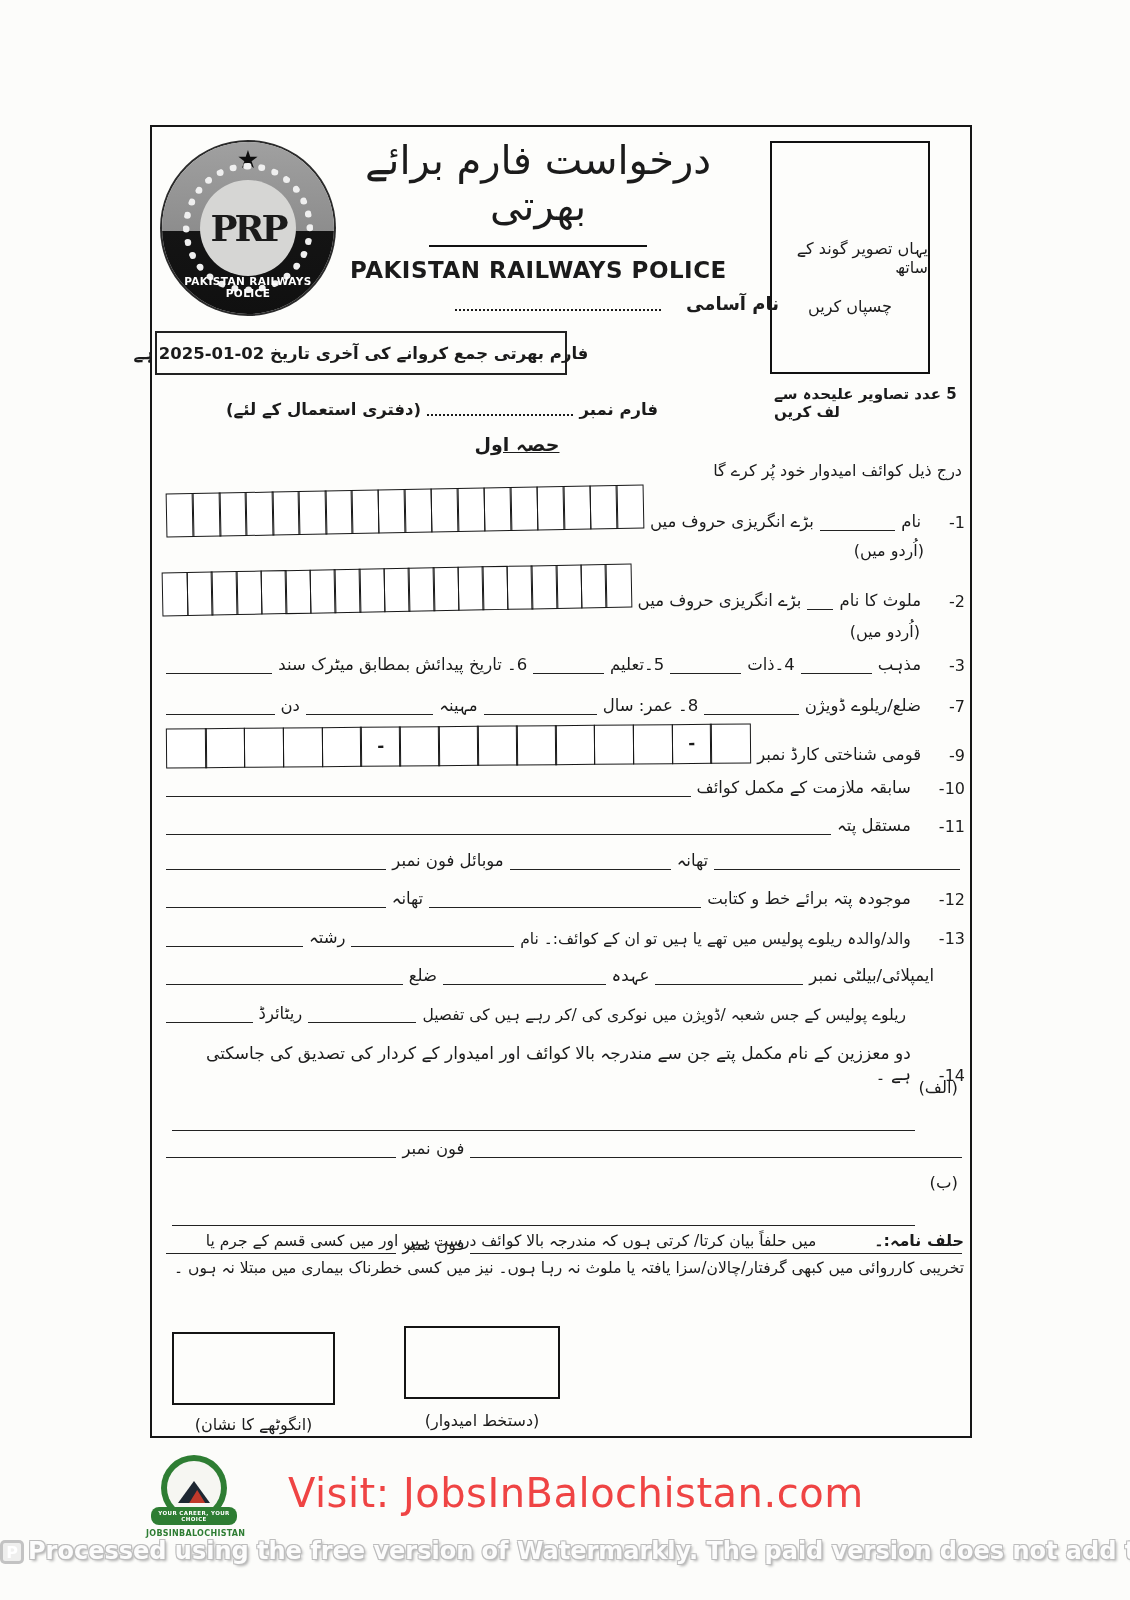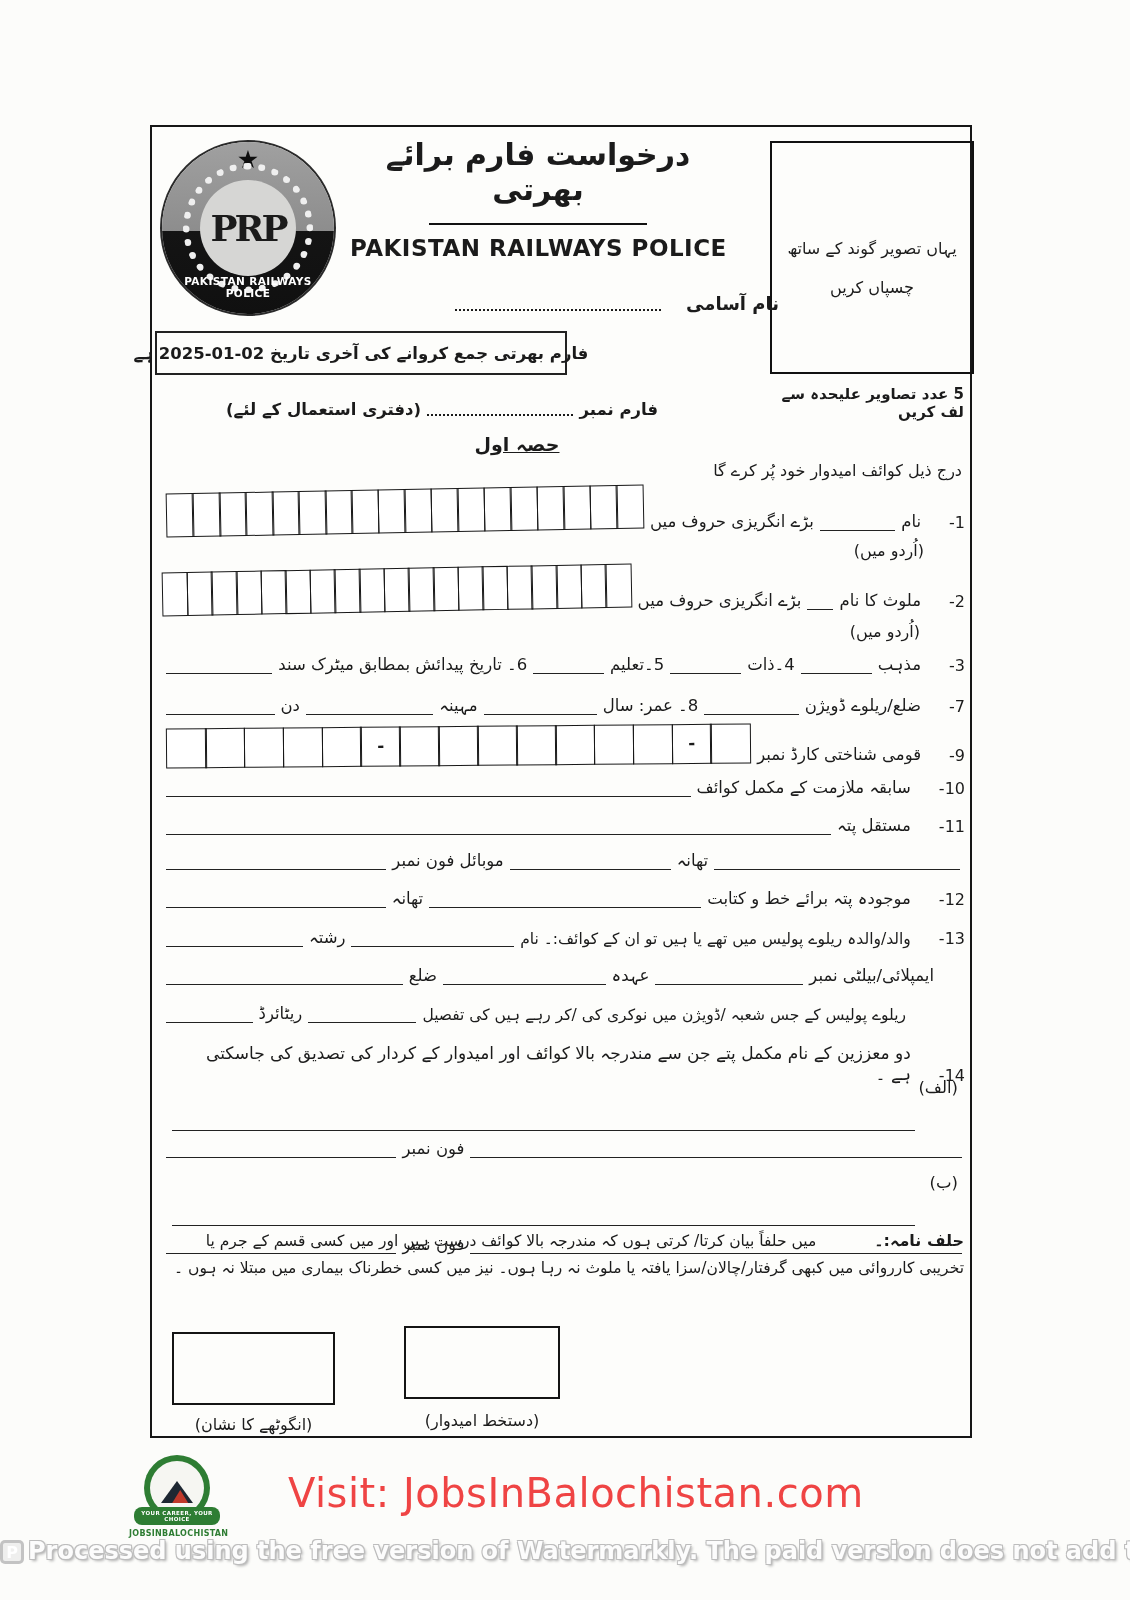--- a/index.html
+++ b/index.html
@@ -33,28 +33,28 @@
   .prp-wreath { position:absolute; inset:21px; border-radius:50%; border:7px dotted #efefef; }
   .prp-inner { position:absolute; inset:38px; border-radius:50%; background:#d6d6d4;
     display:flex; align-items:center; justify-content:center; }
   .prp-monogram { font-family:"DejaVu Serif", serif; font-weight:bold; font-size:36px;
     letter-spacing:-3px; color:#1b1b1b; }
   .prp-banner { position:absolute; bottom:15px; width:100%; text-align:center;
     color:#fff; font-size:10.5px; font-weight:bold; letter-spacing:0.4px; }
 
   
   .title-block { position:absolute; left:198px; top:10px; width:376px; text-align:center; }
-  .urdu-title { font-size:30px; font-weight:bold; direction:rtl; }
+  .urdu-title { font-size:40px; font-weight:normal; direction:rtl; }
   .title-rule { width:218px; border-top:2.6px solid #111; margin:16px auto 10px; }
   .org-name { font-size:23px; font-weight:bold; letter-spacing:0.5px; white-space:nowrap; }
 
-  .photo-box { position:absolute; left:618px; top:14px; width:204px; height:233px;
+  .photo-box { position:absolute; left:618px; top:14px; width:160px; height:233px;
     border:2.6px solid #111; display:flex; flex-direction:column; align-items:center;
     padding-top:96px; gap:20px; font-size:16px; }
-  .photos-note { position:absolute; left:622px; top:258px; width:190px; text-align:right;
+  .photos-note { position:absolute; left:622px; top:258px; width:190px; text-align:left;
     font-size:15px; font-weight:bold; direction:rtl; }
 
   .post-row { position:absolute; left:303px; top:166px; width:324px; display:flex;
     direction:rtl; align-items:flex-end; gap:25px; font-size:18px; font-weight:bold; }
   .dotline { flex:1; border-bottom:2.6px dotted #1a1a1a; height:16px; margin-bottom:3px; }
 
   .deadline-box { position:absolute; left:3px; top:204px; width:412px; height:44px;
     border:2px solid #222; display:flex; align-items:center; justify-content:center;
     font-size:16.5px; font-weight:bold; direction:rtl; padding:0 8px; white-space:nowrap; }
 
@@ -80,21 +80,21 @@
   .affidavit { position:absolute; left:8px; right:6px; top:1100px; direction:rtl;
     font-size:15.5px; line-height:1.75; text-align:right; }
   .affidavit b { font-size:16px; }
   .aff-gap { display:inline-block; width:58px; }
 
   
   .sig-box { position:absolute; border:2.6px solid #141414; background:#fdfdfb; }
   .sig-label { position:absolute; text-align:center; font-size:16px; direction:rtl; }
 
   
-  .jib { position:absolute; left:129px; top:1455px; width:96px; text-align:center; }
+  .jib { position:absolute; left:146px; top:1455px; width:96px; text-align:center; }
   .jib-circle { position:relative; width:66px; height:66px; margin:0 auto; border-radius:50%;
     background:#2e7d33; }
   .jib-inner { position:absolute; inset:6px; border-radius:50%; background:#f6f6f2; overflow:hidden; }
   .jib-mtn { position:absolute; bottom:12px; left:50%; transform:translateX(-50%);
     width:0; height:0; border-left:16px solid transparent; border-right:16px solid transparent;
     border-bottom:22px solid #1e2732; }
   .jib-mtn2 { position:absolute; bottom:12px; left:50%; transform:translateX(-30%);
     width:0; height:0; border-left:8px solid transparent; border-right:8px solid transparent;
     border-bottom:13px solid #c0392b; }
   .jib-ribbon { position:relative; margin:-14px auto 0; width:86px; background:#2e7d33;

